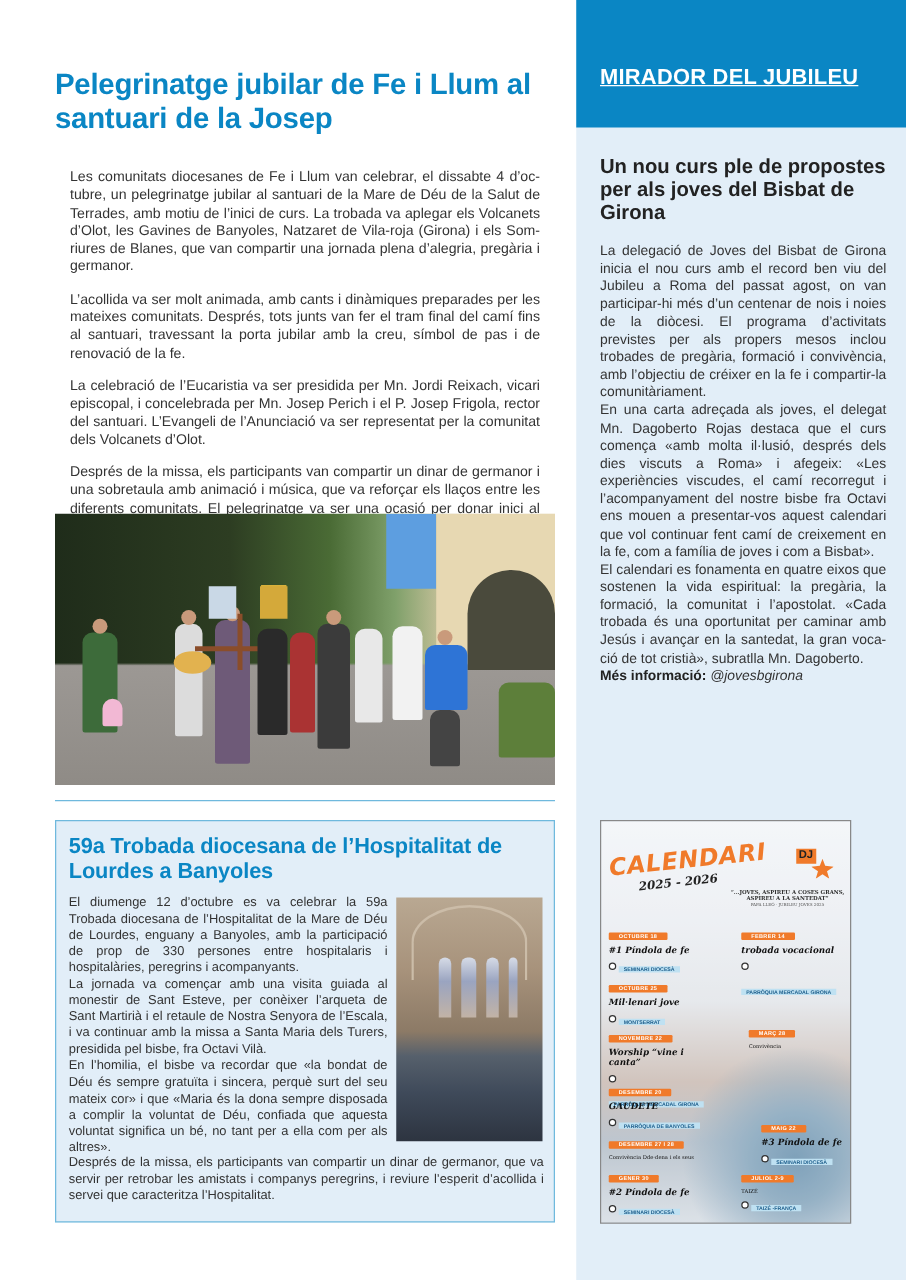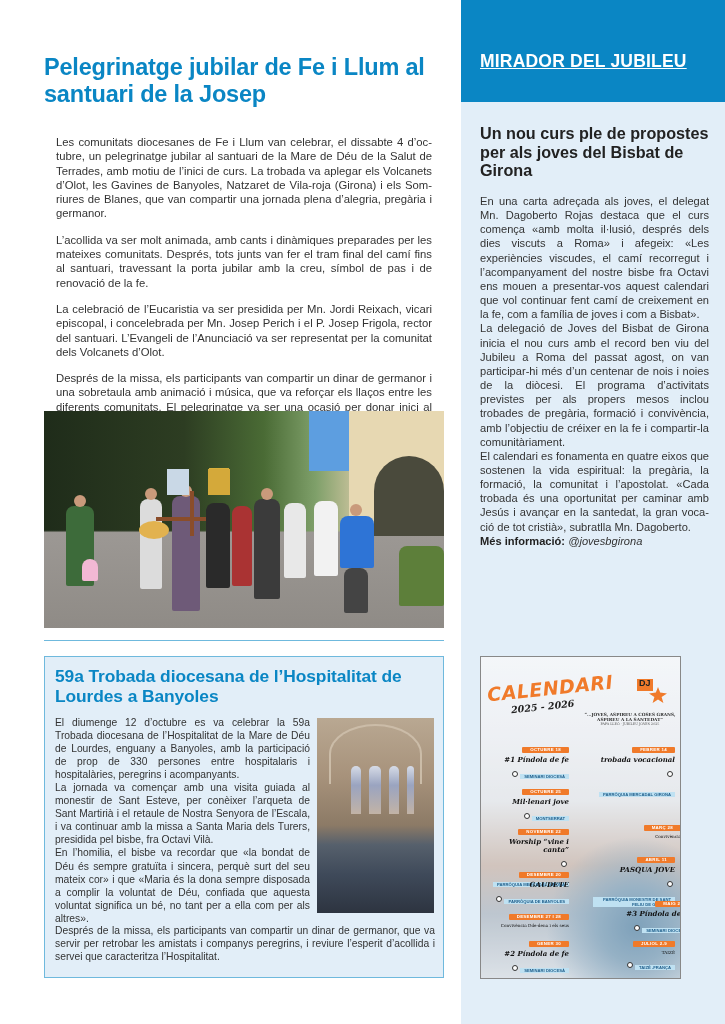--- a/index.html
+++ b/index.html
@@ -107,21 +107,21 @@
     position: absolute; left: 156px; top: 22px; width: 34px; height: 28px;
   }
   .cal-logo .dbox { position:absolute; left:0; top:0; width: 16px; height: 12px; background:#f07a2a; }
   .cal-logo .dtxt { position:absolute; left: 2px; top: -1px; font-size: 9px; font-weight:bold; color:#222; }
   .cal-logo .star { position:absolute; left: 12px; top: 8px; width: 18px; height: 16px; background:#f07a2a; clip-path: polygon(50% 0%, 62% 35%, 100% 40%, 70% 62%, 80% 100%, 50% 78%, 20% 100%, 30% 62%, 0% 40%, 38% 35%); }
   .cal-quote {
     position: absolute; left: 100px; top: 55px; width: 98px; text-align: center;
     font-family: "DejaVu Serif", serif; font-size: 4.3px; line-height: 5px; color: #333; font-weight: bold;
   }
   .cal-quote .small { font-size: 3.3px; font-weight: normal; color: #555; display:block; }
-  .ev { position: absolute; width: 82px; text-align: right; }
+  .ev { position: absolute; width: 82px; text-align: left; }
   .ev-date {
     display: inline-block; background: #f07a2a; color: #fff; font-weight: bold;
     font-size: 4.4px; line-height: 6px; padding: 0 8px; border-radius: 1px; letter-spacing: 0.3px;
   }
   .ev-name {
     font-family: "DejaVu Serif", serif; font-style: italic; font-weight: bold;
     font-size: 7px; line-height: 8px; color: #111; margin-top: 1px;
   }
   .ev-name.small { font-size: 4.2px; line-height: 5px; font-style: normal; font-weight: normal; }
   .ev-place {
@@ -199,22 +199,22 @@
   </div>
   <p class="box2-body-wide">Després de la missa, els participants van compartir un dinar de germanor, que va servir per retrobar les amistats i companys peregrins, i reviure l’esperit d’acollida i servei que caracteritza l’Hospitalitat.</p>
 </div>
 
 <aside class="sidebar">
   <div class="sidebar-header">
     <div class="sidebar-header-title">MIRADOR DEL JUBILEU</div>
   </div>
   <h2 class="side-title">Un nou curs ple de propostes per als joves del Bisbat de Girona</h2>
   <div class="side-body">
+    <p>La delegació de Joves del Bisbat de Girona inicia el nou curs amb el record ben viu del Jubileu a Roma del passat agost, on van participar-hi més d’un centenar de nois i noies de la diòcesi. El programa d’activitats previstes per als propers mesos inclou trobades de pregària, formació i convivència, amb l’objectiu de créixer en la fe i compar­tir-la comunitàriament.</p>
     <p>En una carta adreçada als joves, el delegat Mn. Dagoberto Rojas desta­ca que el curs comença «amb molta il·lusió, després dels dies viscuts a Roma» i afegeix: «Les experiències viscudes, el camí recorregut i l’acom­panyament del nostre bisbe fra Octa­vi ens mouen a presentar-vos aquest calendari que vol continuar fent camí de creixement en la fe, com a família de joves i com a Bisbat».</p>
-    <p>La delegació de Joves del Bisbat de Girona inicia el nou curs amb el record ben viu del Jubileu a Roma del passat agost, on van participar-hi més d’un centenar de nois i noies de la diòcesi. El programa d’activitats previstes per als propers mesos inclou trobades de pregària, formació i convivència, amb l’objectiu de créixer en la fe i compar­tir-la comunitàriament.</p>
     <p>El calendari es fonamenta en quatre eixos que sostenen la vida espiritual: la pregària, la formació, la comunitat i l’apostolat. «Cada trobada és una oportunitat per caminar amb Jesús i avançar en la santedat, la gran voca­ció de tot cristià», subratlla Mn. Da­goberto.</p>
     <p class="more-info">
       <b>Més informació:</b>
       <i>@jovesbgirona</i>
     </p>
   </div>
 
   <div class="calendar">
     <div class="cal-overlay"></div>
     <div class="cal-title">CALENDARI</div>
@@ -261,25 +261,20 @@
 
     <div class="ev" style="left:112px;top:80px;">
       <div class="ev-date">FEBRER 14</div>
       <div class="ev-name">trobada vocacional</div>
       <div><span class="ev-pin"></span><span class="ev-place">PARRÒQUIA MERCADAL GIRONA</span></div>
     </div>
     <div class="ev" style="left:118px;top:158px;">
       <div class="ev-date">MARÇ 28</div>
       <div class="ev-name small">Convivència</div>
     </div>
-    <div class="ev" style="left:112px;top:190px;">
-      <div class="ev-date">ABRIL 11</div>
-      <div class="ev-name">PASQUA JOVE</div>
-      <div><span class="ev-pin"></span><span class="ev-place">PARRÒQUIA MONESTIR DE SANT FELIU DE GUÍXOLS</span></div>
-    </div>
     <div class="ev" style="left:128px;top:234px;">
       <div class="ev-date">MAIG 22</div>
       <div class="ev-name">#3 Píndola de fe</div>
       <div><span class="ev-pin"></span><span class="ev-place">SEMINARI DIOCESÀ</span></div>
     </div>
     <div class="ev" style="left:112px;top:274px;">
       <div class="ev-date">JULIOL 2-9</div>
       <div class="ev-name small">TAIZÉ</div>
       <div><span class="ev-pin"></span><span class="ev-place">TAIZÉ -FRANÇA</span></div>
     </div>

